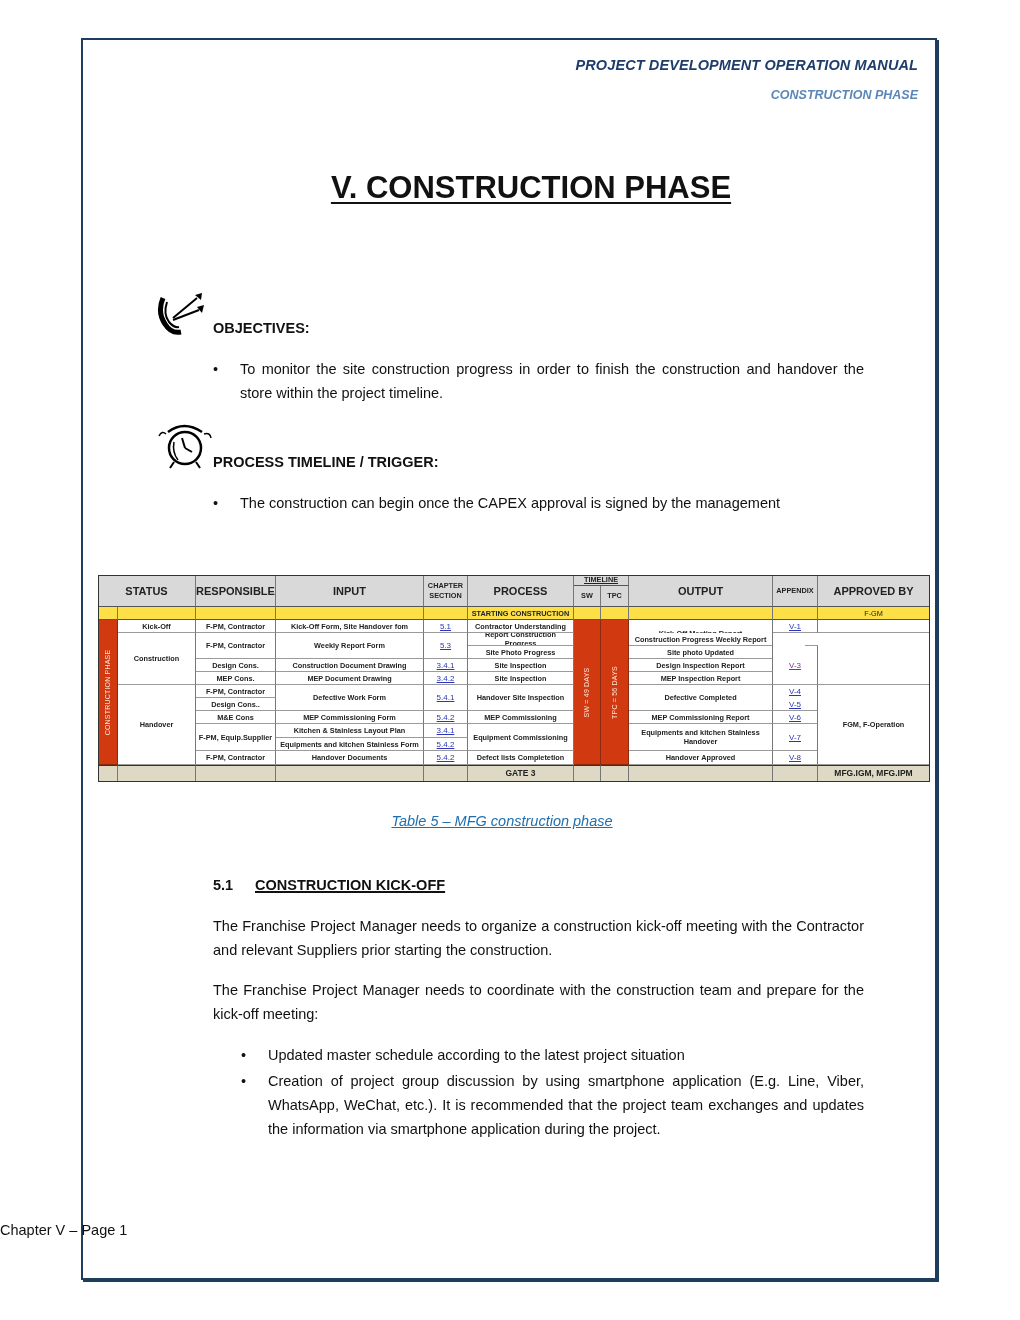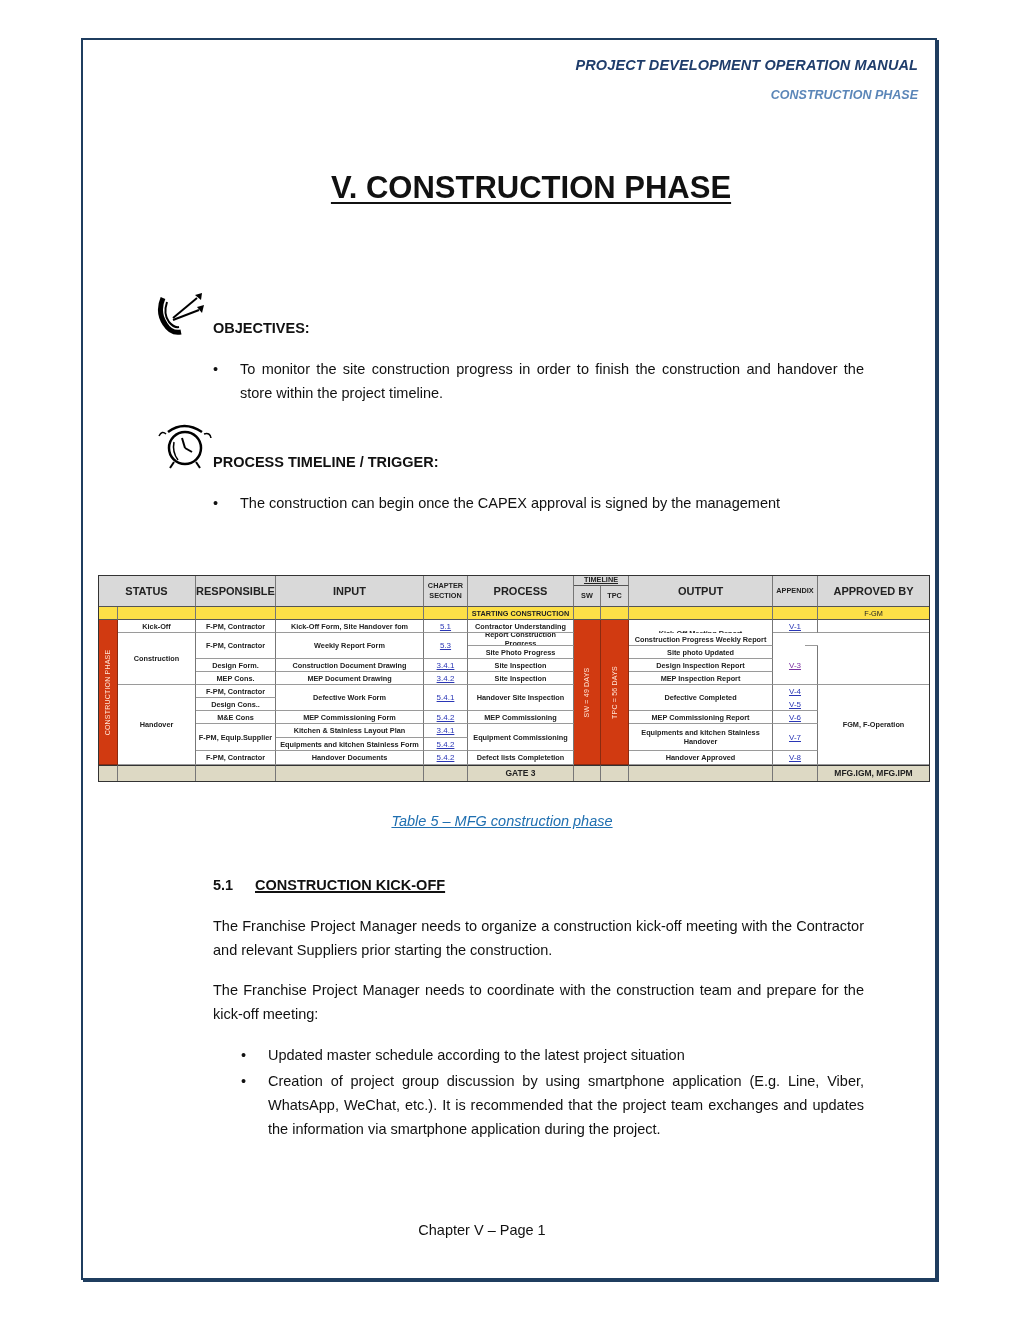--- a/index.html
+++ b/index.html
@@ -20,21 +20,21 @@
                  font-size: 14.5px; line-height: 24px; }
   .bullet-list li { position: relative; padding-left: 27px; text-align: justify; }
   .bullet-list li .dot { position: absolute; left: 0; top: 0; }
   .para { position: absolute; left: 213px; width: 651px; font-size: 14.5px; line-height: 24px;
           text-align: justify; margin: 0; }
   .caption { position: absolute; left: 0; width: 1004px; top: 813px; text-align: center; font-size: 14.5px;
              font-style: italic; color: #1f6fb0; text-decoration: underline; }
   .subsec { position: absolute; left: 213px; top: 877px; font-size: 14.5px; font-weight: bold; }
   .subsec .num { display: inline-block; width: 42px; }
   .subsec .txt { text-decoration: underline; text-decoration-thickness: 2px; margin-top: 36px; }
-  .footer { position: absolute; left: 0; width: 964px; top: 1222px; text-align: center; font-size: 14.5px; }
+  .footer { position: absolute; left: 0; width: 964px; top: 1222px; text-align: left; font-size: 14.5px; }
 
   
   #tbl { position: absolute; left: 98px; top: 575px; width: 832px; height: 207px; }
   .cell { position: absolute; box-sizing: border-box; display: flex; align-items: center; justify-content: center;
           text-align: center; font-size: 7.3px; font-weight: bold; color: #222; line-height: 9px; overflow: hidden;
           border-right: 1px solid #777; border-bottom: 1px solid #9a9a9a; background: #fff; padding: 0 1px; }
   .cell.hd { background: #d9d9d9; font-size: 11px; color: #222; line-height: 12px; border-bottom: 1px solid #555; }
   .cell.hd.small { font-size: 7.3px; line-height: 10px; }
   .cell.band { background: #fde047; border-bottom: 1px solid #555; }
   .cell.red { background: #d13a11; color: #ffe6d8; border-color: #8a2a10; }
@@ -148,21 +148,21 @@
     <div class="cell " style="left: 20px; top: 110px; width: 78px; height: 80px;">
       <span>Handover</span>
     </div>
     <div class="cell " style="left: 98px; top: 45px; width: 80px; height: 13px;">
       <span>F-PM, Contractor</span>
     </div>
     <div class="cell " style="left: 98px; top: 58px; width: 80px; height: 26px;">
       <span>F-PM, Contractor</span>
     </div>
     <div class="cell " style="left: 98px; top: 84px; width: 80px; height: 13px;">
-      <span>Design Form.</span>
+      <span>Design Cons.</span>
     </div>
     <div class="cell " style="left: 98px; top: 97px; width: 80px; height: 13px;">
       <span>MEP Cons.</span>
     </div>
     <div class="cell " style="left: 98px; top: 110px; width: 80px; height: 13px;">
       <span>F-PM, Contractor</span>
     </div>
     <div class="cell " style="left: 98px; top: 123px; width: 80px; height: 13px;">
       <span>Design Cons..</span>
     </div>

